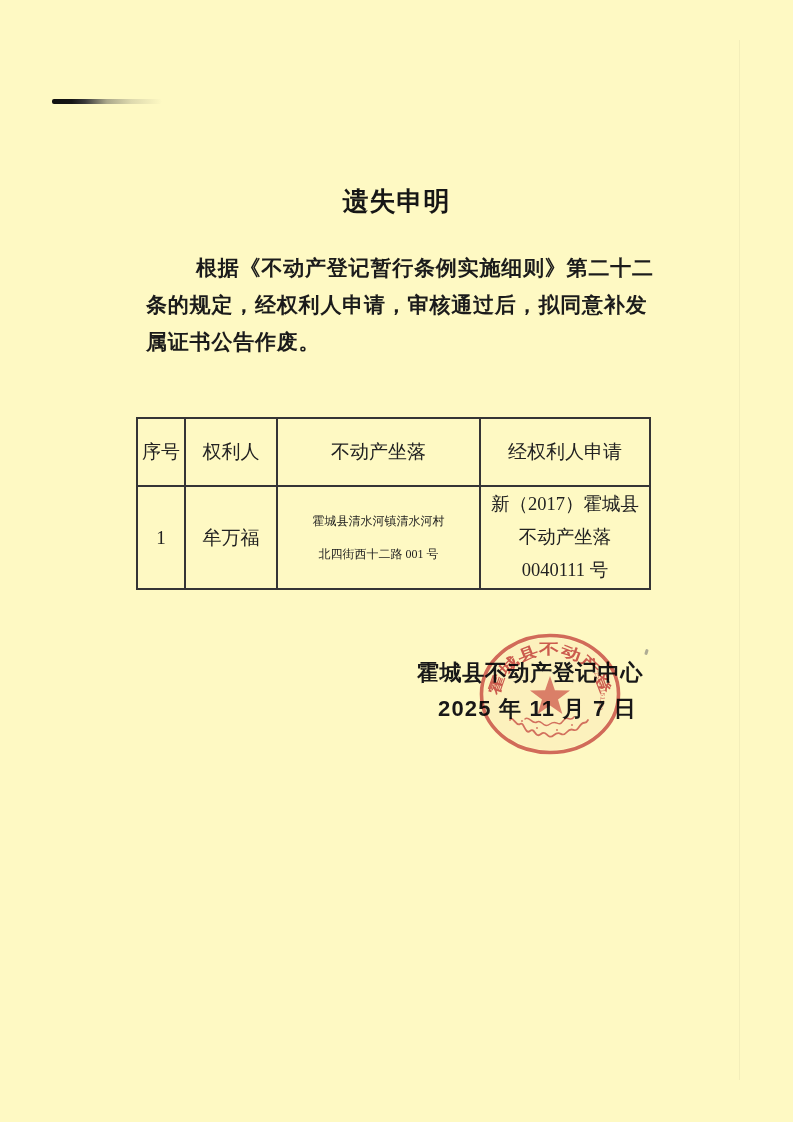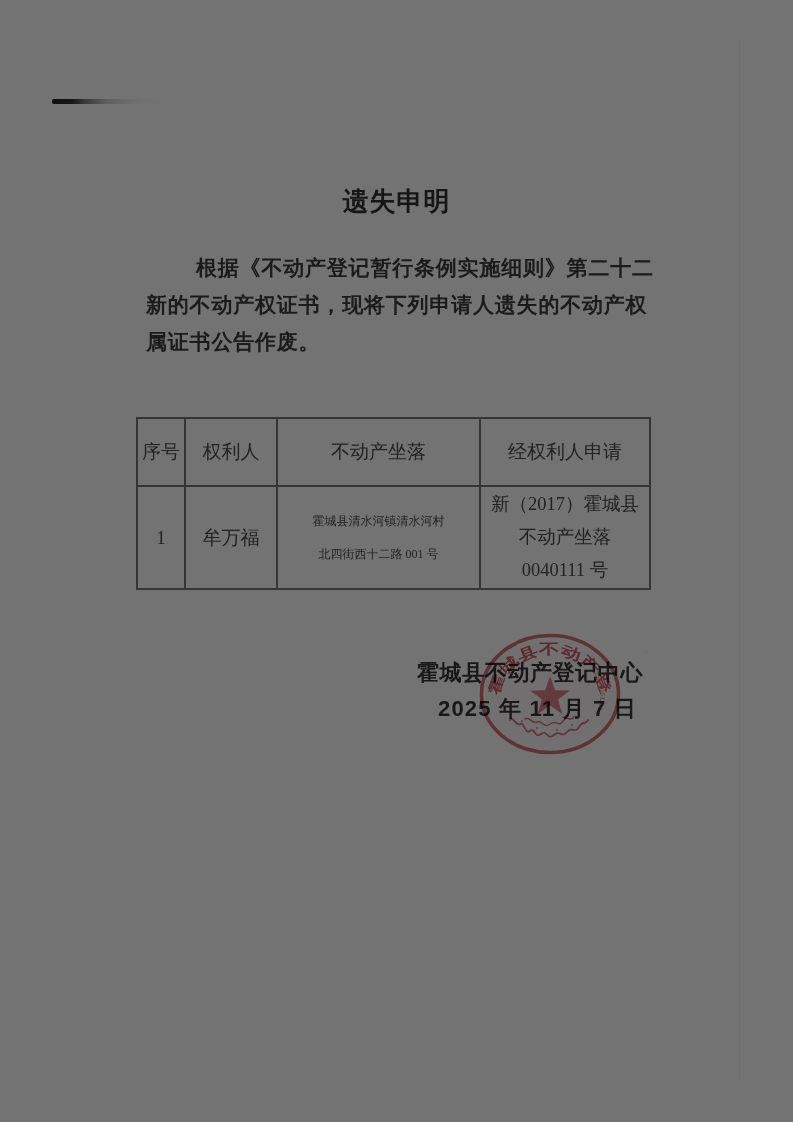--- a/index.html
+++ b/index.html
@@ -4,21 +4,21 @@
 <style>
   html, body {
     margin: 0;
     padding: 0;
     background: #ffffff;
   }
   .page {
     position: relative;
     width: 793px;
     height: 1122px;
-    background: #737373;
+    background: #fef9c3;
     overflow: hidden;
     font-family: "Liberation Sans", sans-serif;
     color: #1d1d1d;
   }
 
   
   .smudge {
     position: absolute;
     left: 52px;
     top: 99px;
@@ -133,21 +133,21 @@
 <div class="page">
 
   <div class="smudge"></div>
   <div class="scanline"></div>
   <div class="speck"></div>
 
   <div class="doc-title">遗失申明</div>
 
   <div class="para">
     <div class="line indent">根据《不动产登记暂行条例实施细则》第二十二</div>
-    <div class="line">新的不动产权证书，现将下列申请人遗失的不动产权</div>
+    <div class="line">条的规定，经权利人申请，审核通过后，拟同意补发</div>
     <div class="line">属证书公告作废。</div>
   </div>
 
   <table class="notice-table">
     <colgroup>
       <col style="width:48px">
       <col style="width:92px">
       <col style="width:203px">
       <col style="width:170px">
     </colgroup>

